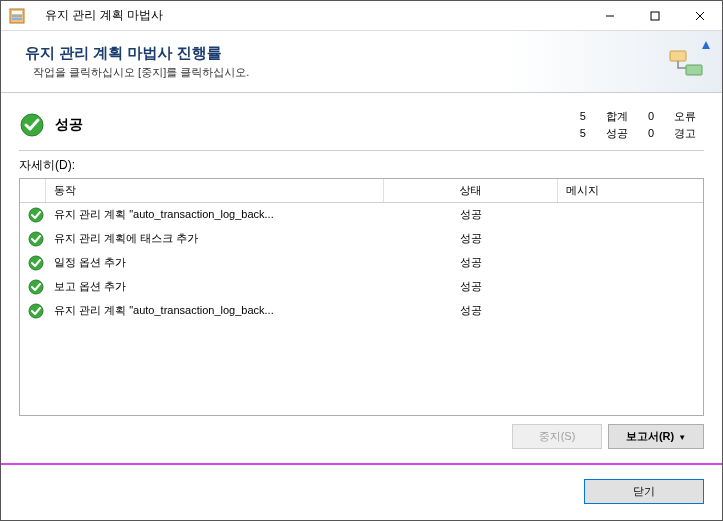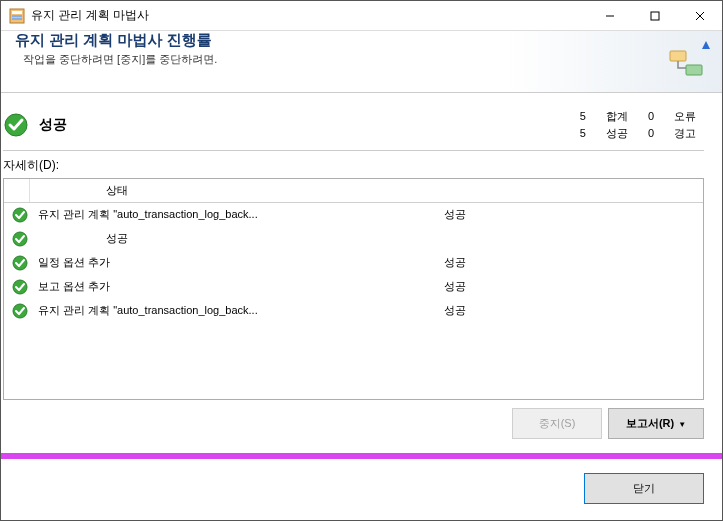--- a/index.html
+++ b/index.html
@@ -1,46 +1,46 @@
 <!DOCTYPE html>
 <html><head>
 <meta charset="utf-8">
 <style>
 * { box-sizing: border-box; margin: 0; padding: 0; font-family: "Malgun Gothic", "Segoe UI", sans-serif; }
 body { background: #fff; width: 723px; height: 521px; overflow: hidden; border: 1px solid #555; display: flex; flex-direction: column; }
-.titlebar { height: 30px; background: #fff; display: flex; align-items: center; padding-left: 8px; border-bottom: 1px solid #ddd; }
+.titlebar { height: 30px; background: #fff; display: flex; align-items: center; padding-left: 8px; border-bottom: 1px solid #ddd; gap: 14px; }
 .titlebar-icon { width: 16px; height: 16px; margin-right: 6px; }
 .titlebar-text { font-size: 12px; flex: 1; }
 .titlebar-btns { display: flex; height: 100%; }
 .titlebar-btn { width: 45px; display: flex; align-items: center; justify-content: center; font-size: 13px; }
-.banner { background: linear-gradient(to right, #fff 70%, #e8eef4); height: 62px; display: flex; padding: 0 14px; border-bottom: 1px solid #ccc; position: relative; }
+.banner { background: linear-gradient(to right, #fff 70%, #e8eef4); height: 62px; display: flex; align-items: center; padding: 0 24px; border-bottom: 1px solid #ccc; position: relative; }
 .banner-text h2 { font-size: 15px; font-weight: bold; color: #1a3c6e; margin-bottom: 2px; }
 .banner-text p { font-size: 11px; color: #333; padding-left: 8px; }
 .banner-icon { position: absolute; right: 10px; top: 6px; width: 50px; height: 50px; }
-.content { flex: 1; padding: 14px 18px 10px 2px; display: flex; flex-direction: column; }
+.content { flex: 1; padding: 14px 18px 10px 18px; display: flex; flex-direction: column; }
 .summary-row { display: flex; align-items: center; border-bottom: 1px solid #ccc; padding-bottom: 6px; margin-bottom: 6px; }
 .success-big { width: 26px; height: 26px; margin-right: 10px; }
 .success-label { font-size: 14px; font-weight: bold; flex: 1; }
 .stat-table { font-size: 11px; line-height: 1.4; }
 .stat-table td { padding: 0 6px 0 12px; text-align: right; }
 .detail-label { font-size: 12px; margin-bottom: 4px; }
 .grid-wrap { border: 1px solid #adadad; background: #fff; flex: 1; min-height: 0; overflow: hidden; }
 .grid-head { display: flex; background: #fff; border-bottom: 1px solid #d0d0d0; }
 .grid-head .gh-cell { font-size: 11px; padding: 4px 8px; border-right: 1px solid #e0e0e0; background: #fff; }
 .gh-cell:last-child { border-right: none; }
 .col-icon { width: 26px; flex: 0 0 26px; }
 .col-action { flex: 0 0 338px; width: 338px; overflow: hidden; text-overflow: ellipsis; white-space: nowrap; }
 .col-status { flex: 0 0 174px; width: 174px; text-align: center; }
 .col-msg { flex: 1; }
 .grid-row { display: flex; align-items: center; border-bottom: 0; padding: 2px 0; }
 .grid-row .gc { font-size: 11px; padding: 2px 8px; }
 .success-mini { width: 16px; height: 16px; display: block; margin: 0 auto; }
 .btn-row1 { display: flex; justify-content: flex-end; gap: 6px; margin-top: 8px; }
-.btn-row2 { display: flex; justify-content: flex-end; padding: 14px 18px 16px 0; border-top: 6px solid #d946ef; margin-top: 4px; }
-button.win { font-size: 11px; padding: 3px 10px; min-width: 90px; height: 31px; background: #e1e1e1; border: 1px solid #adadad; }
+.btn-row2 { display: flex; justify-content: flex-end; padding: 14px 18px 16px 0; border-top: 2px solid #d946ef; margin-top: 4px; }
+button.win { font-size: 11px; padding: 3px 10px; min-width: 90px; height: 25px; background: #e1e1e1; border: 1px solid #adadad; }
 button.win:disabled { color: #a0a0a0; background: #efefef; border-color: #cfcfcf; }
 button.win.primary { border: 1px solid #0078d7; background: #e1e1e1; min-width: 120px; }
 button.win.report { min-width: 96px; font-weight: bold; }
 .dropdown-arrow { font-size: 8px; margin-left: 4px; }
 </style>
 </head>
 <body>
 
 <div class="titlebar">
   <span class="titlebar-icon">
@@ -68,21 +68,21 @@
           <line x1="1" y1="1" x2="9" y2="9" stroke="#000" stroke-width="1"></line>
           <line x1="9" y1="1" x2="1" y2="9" stroke="#000" stroke-width="1"></line>
         </svg>
       </div>
   </div>
 </div>
 
 <div class="banner">
   <div class="banner-text">
     <h2>유지 관리 계획 마법사 진행률</h2>
-    <p>작업을 중단하려면 [중지]를 중단하려면.</p>
+    <p>작업을 클릭하십시오 [중지]를 클릭하십시오.</p>
   </div>
   <span class="banner-icon">
     <svg viewBox="0 0 50 50">
       <path d="M44 4 L48 12 L40 12 Z" fill="#2b6cd4"></path>
       <rect x="8" y="14" width="16" height="10" rx="1" fill="#f6d58a" stroke="#caa24a"></rect>
       <rect x="24" y="28" width="16" height="10" rx="1" fill="#9fd39f" stroke="#5fa75f"></rect>
       <path d="M16 24 V31 H24" fill="none" stroke="#888" stroke-width="1.5"></path>
     </svg>
   </span>
 </div>
@@ -112,41 +112,44 @@
       </tr>
     </tbody>
       </table>
   </div>
 
   <div class="detail-label">자세히(D):</div>
 
   <div class="grid-wrap">
     <div class="grid-head">
       <div class="gh-cell col-icon"></div>
+      <div class="gh-cell col-action">동작</div>
       <div class="gh-cell col-status">상태</div>
+      <div class="gh-cell col-msg">메시지</div>
     </div>
     <div id="grid-body">
         <div class="grid-row">
           <div class="gc col-icon">
             <span class="success-mini"><svg viewBox="0 0 16 16">
                 <circle cx="8" cy="8" r="7" fill="#3ba93b" stroke="#2d7f2d"></circle>
                 <path d="M4 8 L7 11 L12 5" fill="none" stroke="#fff" stroke-width="2" stroke-linecap="round" stroke-linejoin="round"></path>
               </svg></span>
           </div>
           <div class="gc col-action">유지 관리 계획 "auto_transaction_log_back...</div>
           <div class="gc col-status">성공</div>
           <div class="gc col-msg"></div>
         </div>
         <div class="grid-row">
           <div class="gc col-icon">
             <span class="success-mini"><svg viewBox="0 0 16 16">
                 <circle cx="8" cy="8" r="7" fill="#3ba93b" stroke="#2d7f2d"></circle>
                 <path d="M4 8 L7 11 L12 5" fill="none" stroke="#fff" stroke-width="2" stroke-linecap="round" stroke-linejoin="round"></path>
               </svg></span>
           </div>
+          <div class="gc col-action">유지 관리 계획에 태스크 추가</div>
           <div class="gc col-status">성공</div>
           <div class="gc col-msg"></div>
         </div>
         <div class="grid-row">
           <div class="gc col-icon">
             <span class="success-mini"><svg viewBox="0 0 16 16">
                 <circle cx="8" cy="8" r="7" fill="#3ba93b" stroke="#2d7f2d"></circle>
                 <path d="M4 8 L7 11 L12 5" fill="none" stroke="#fff" stroke-width="2" stroke-linecap="round" stroke-linejoin="round"></path>
               </svg></span>
           </div>

